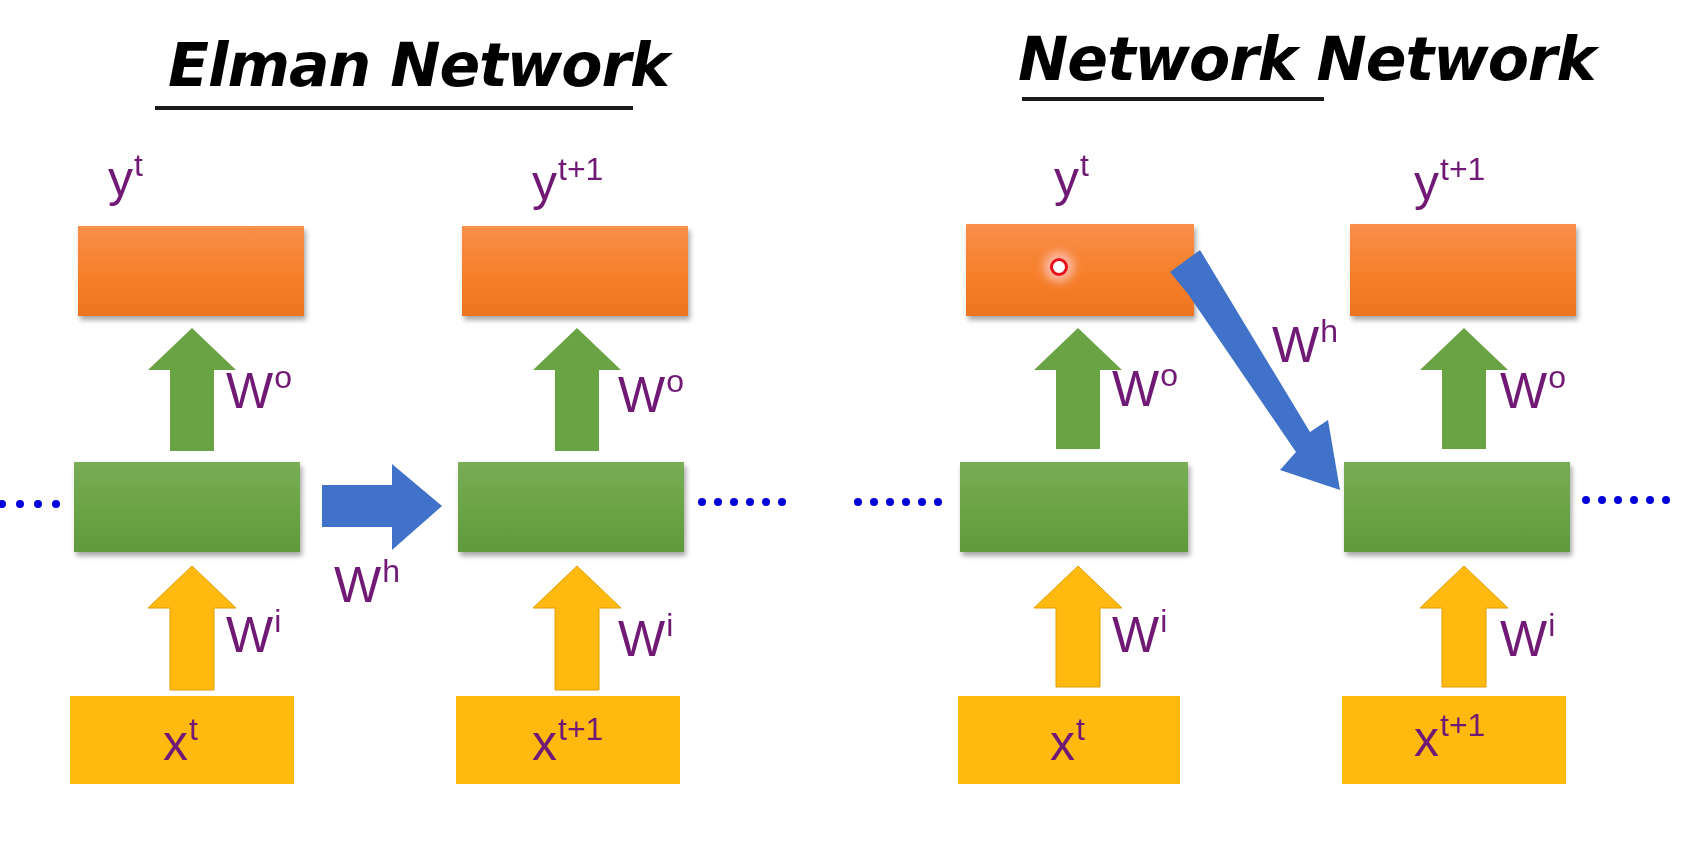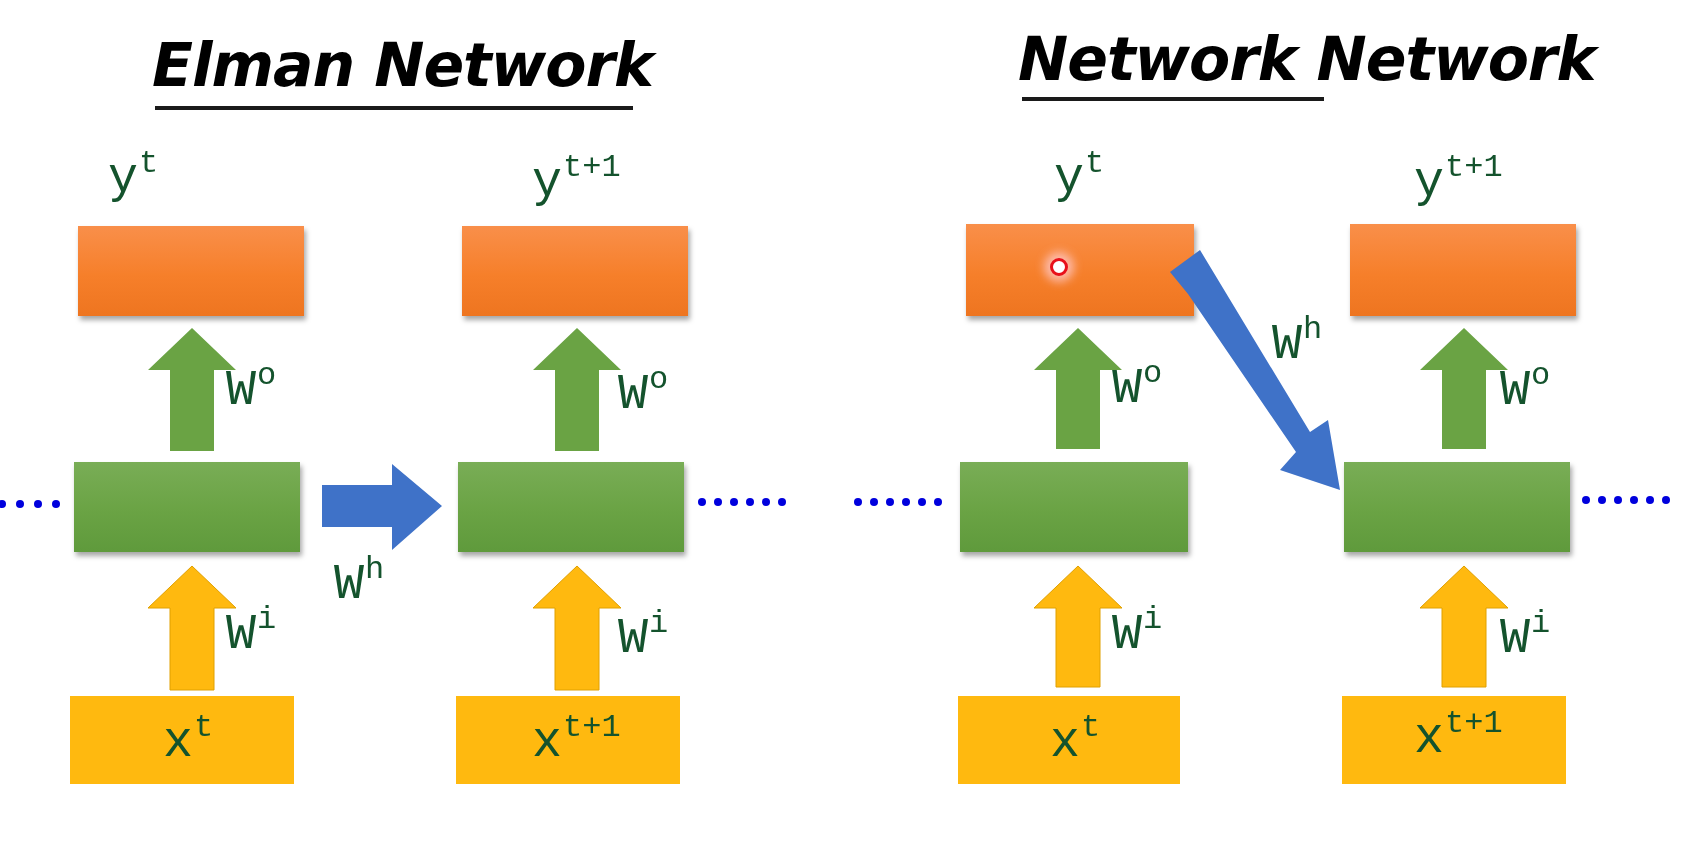--- a/index.html
+++ b/index.html
@@ -6,30 +6,30 @@
   body { width: 1704px; height: 852px; position: relative; overflow: hidden; font-family: "Liberation Sans", sans-serif; }
   .title {
     position: absolute; font-weight: bold; font-style: italic; font-size: 60px; color: #000;
     font-family: "DejaVu Sans", sans-serif; letter-spacing: -1px; white-space: nowrap;
   }
   .title-line { position: absolute; height: 4px; background: #1a1a1a; }
   .box { position: absolute; box-shadow: 2px 4px 5px rgba(0,0,0,0.35); }
   .orange { background: linear-gradient(#f98f4a, #f67f2a 55%, #ee7520); }
   .green  { background: linear-gradient(#79ad56, #6aa344 55%, #5f9a3c); }
   .yellow { background: #ffb90f; box-shadow: none; }
-  .lbl { position: absolute; font-size: 50px; color: #14532d; white-space: nowrap; font-family: Liberation Mono, monospace; }
+  .lbl { position: absolute; font-size: 50px; color: #701a75; white-space: nowrap; font-family: Liberation Sans, sans-serif; }
   .lbl sup { font-size: 32px; vertical-align: 0; position: relative; top: -20px; margin-left: 1px; }
   svg.overlay { position: absolute; left: 0; top: 0; }
   .cursor-dot { position: absolute; width: 12px; height: 12px; border-radius: 50%; border: 3px solid #e8101a;
     background: #fff; box-shadow: 0 0 10px 6px rgba(255,200,200,0.8); }
 </style>
 </head>
 <body>
 
-<div class="title" style="left:152px; top:30px;font-style:italic;">Elman Network</div>
+<div class="title" style="left:168px; top:30px;font-style:italic;">Elman Network</div>
 <div class="title-line" style="left:155px; top:106px; width:478px;"></div>
 
 <div class="lbl" style="left:108px; top:150px;"><span>y</span><sup>t</sup></div>
 <div class="box orange" style="left:78px; top:226px; width:226px; height:90px;"></div>
 <div class="lbl" style="left:226px; top:362px;"><span>W</span><sup>o</sup></div>
 <div class="box green" style="left:74px; top:462px; width:226px; height:90px;"></div>
 <div class="lbl" style="left:226px; top:606px;"><span>W</span><sup>i</sup></div>
 <div class="box yellow" style="left:70px; top:696px; width:224px; height:88px;"></div>
 <div class="lbl" style="left:163px; top:714px;"><span>x</span><sup>t</sup></div>
 

